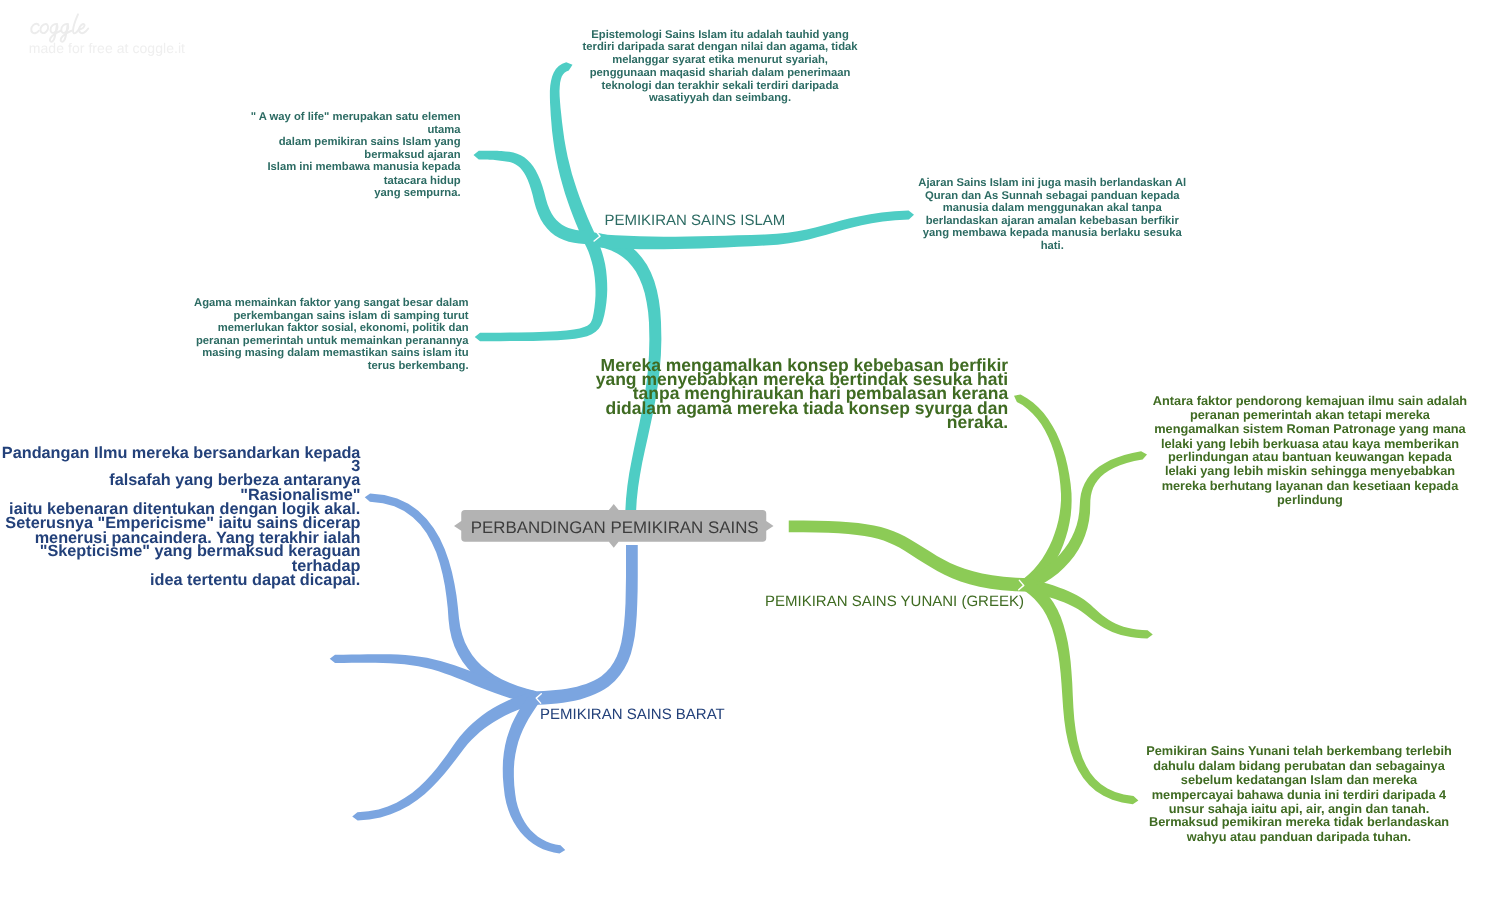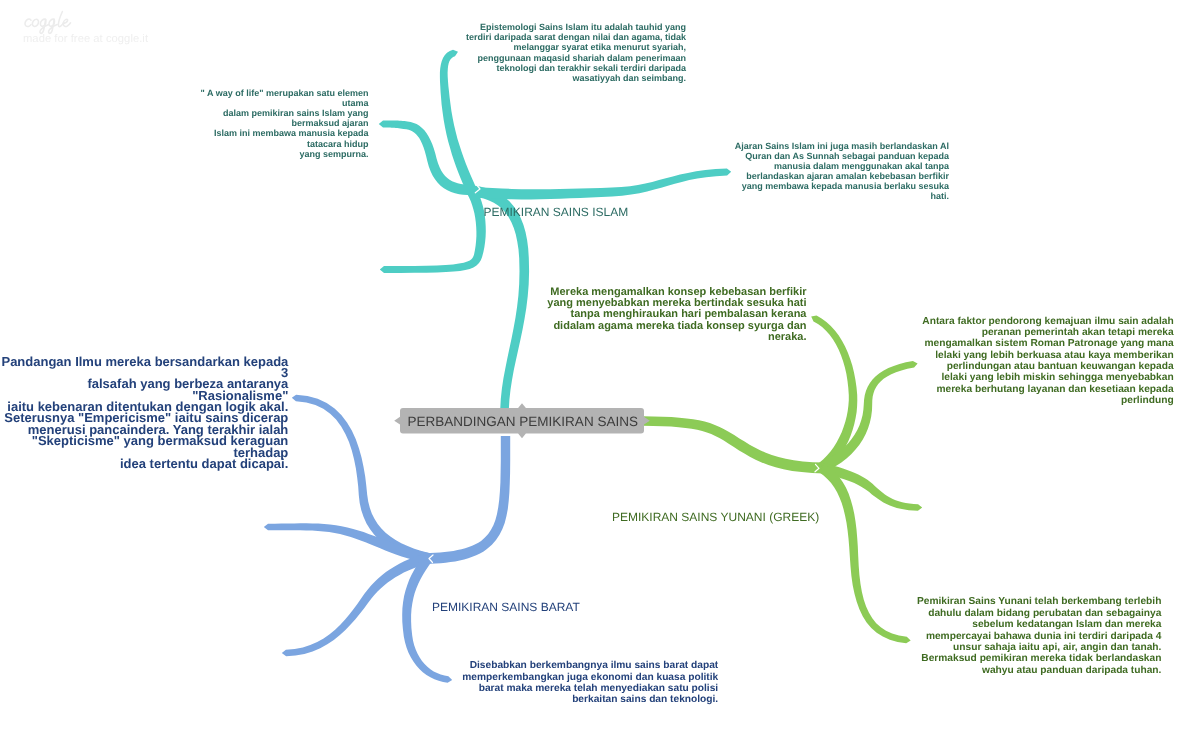--- a/index.html
+++ b/index.html
@@ -10,33 +10,33 @@
   #board{position:absolute;inset:0;width:1200px;height:739px;}
   svg#links{position:absolute;left:0;top:0;width:1200px;height:739px;overflow:visible;}
 
   
   #watermark{position:absolute;left:0;top:0;width:260px;height:60px;}
   #wm-logo{position:absolute;left:22px;top:8px;width:60px;height:28px;overflow:visible;}
   #wm-tag{position:absolute;left:23px;top:33px;font-size:11.2px;color:#efefef;
           letter-spacing:0.05px;line-height:12px;white-space:nowrap;}
 
   
-  #root-node{position:absolute;left:400px;top:408px;width:244px;height:25px;text-decoration:underline;}
+  #root-node{position:absolute;left:369px;top:408px;width:244px;height:25px;text-decoration:underline;}
   #root-label{position:absolute;left:7.6px;top:6.5px;font-size:13.5px;color:#3c3c3c;
               white-space:nowrap;line-height:13.5px;}
   svg#root-shape{position:absolute;left:-10px;top:-8px;width:264px;height:42px;overflow:visible;}
 
   
-  .blabel{position:absolute;font-size:12px;white-space:nowrap;line-height:1;margin-top:36px;}
+  .blabel{position:absolute;font-size:12px;white-space:nowrap;line-height:1;}
 
   
   .leaf{position:absolute;font-size:9px;font-weight:bold;line-height:10.35px;
         white-space:pre-line;}
   .leaf.r{text-align:right;}
-  .leaf.l{text-align:right;}
+  .leaf.l{text-align:center;}
 </style>
 </head>
 <body>
 
 <div id="board">
 <svg id="links" viewBox="0 0 1200 739" xmlns="http://www.w3.org/2000/svg">
   <path d="M471.5 196.4L477.9 197.2L483.7 198.6L489.0 200.4L493.8 202.7L498.1 205.5L502.0 208.8L505.5 212.7L508.7 217.2L511.4 222.3L513.8 228.1L515.8 234.6L517.3 241.7L518.5 249.6L519.2 258.2L519.5 271.3L519.2 283.7L518.4 295.5L517.1 306.7L515.5 317.6L513.6 328.1L511.6 338.3L509.4 348.4L507.3 358.4L505.3 368.4L503.4 378.4L501.9 388.6L500.8 399.1L500.2 409.9L508.8 410.1L509.4 399.8L510.5 389.8L512.0 379.9L513.8 370.0L515.9 360.2L518.1 350.3L520.3 340.2L522.5 329.8L524.5 319.1L526.3 308.0L527.7 296.4L528.7 284.2L529.1 271.3L528.8 257.8L528.2 248.6L527.1 240.1L525.5 232.1L523.4 224.8L520.7 218.0L517.5 211.8L513.7 206.3L509.4 201.3L504.5 197.0L499.0 193.4L493.1 190.5L486.7 188.2L479.8 186.6L472.5 185.6Z" fill="#4ECDC4"></path>
   <path d="M476.7 188.7L474.6 184.2L472.4 179.3L470.2 174.3L468.0 169.0L465.8 163.4L463.6 157.6L461.5 151.6L459.5 145.3L457.5 138.9L455.8 132.2L454.1 125.3L452.7 118.3L451.4 111.0L450.4 103.6L449.6 97.3L449.0 91.6L448.4 86.2L448.0 81.2L447.7 76.7L447.6 72.7L447.8 69.1L448.1 66.0L448.7 63.3L449.4 61.2L450.4 59.5L451.6 58.2L453.1 57.1L455.0 56.3L458.0 51.8L453.0 49.7L449.8 51.0L447.0 52.8L444.7 55.2L443.0 58.0L441.7 61.2L440.8 64.7L440.2 68.4L439.9 72.5L439.9 76.9L440.0 81.7L440.3 86.8L440.6 92.3L441.1 98.2L441.6 104.4L442.6 112.3L443.7 119.9L445.0 127.2L446.5 134.4L448.2 141.4L450.1 148.1L452.0 154.7L454.1 160.9L456.2 167.0L458.4 172.8L460.6 178.3L462.8 183.6L465.1 188.6L467.3 193.3Z" fill="#4ECDC4"></path>
   <path d="M472.0 184.8L468.1 184.7L464.4 184.4L460.9 183.9L457.7 183.2L454.8 182.3L452.1 181.2L449.6 179.7L447.3 178.0L445.1 176.0L443.1 173.6L441.3 170.7L439.6 167.3L438.0 163.3L436.7 158.9L435.3 153.5L433.8 148.5L432.2 144.0L430.4 140.0L428.6 136.4L426.6 133.2L424.4 130.3L422.0 127.9L419.4 125.8L416.6 124.1L413.7 122.9L410.7 122.0L407.5 121.4L404.5 121.1L402.7 120.9L401.1 120.8L399.4 120.7L397.8 120.6L396.3 120.6L394.8 120.5L393.3 120.5L391.8 120.5L390.3 120.5L388.9 120.5L387.4 120.5L386.0 120.5L384.5 120.5L383.0 120.5L378.8 124.0L383.0 127.5L384.5 127.5L385.9 127.5L387.4 127.5L388.8 127.6L390.2 127.6L391.6 127.7L393.0 127.8L394.4 127.8L395.8 128.0L397.3 128.1L398.8 128.3L400.3 128.5L401.9 128.7L403.5 128.9L406.3 129.3L408.6 129.8L410.7 130.6L412.6 131.5L414.4 132.7L416.1 134.2L417.6 135.9L419.2 138.1L420.7 140.7L422.1 143.7L423.5 147.3L424.8 151.3L426.1 155.9L427.3 161.1L428.8 166.4L430.6 171.2L432.6 175.5L435.0 179.3L437.7 182.8L440.6 185.7L443.9 188.3L447.4 190.3L451.1 192.0L455.0 193.3L459.1 194.2L463.2 194.8L467.6 195.1L472.0 195.2Z" fill="#4ECDC4"></path>
   <path d="M471.6 197.2L481.8 198.0L491.9 198.6L501.8 199.0L511.5 199.3L521.2 199.4L530.9 199.4L540.6 199.2L550.3 199.0L560.1 198.7L570.1 198.3L580.2 197.9L590.6 197.4L601.2 196.9L612.2 196.4L622.1 195.7L631.2 194.6L639.4 193.2L647.1 191.5L654.3 189.6L661.2 187.7L667.9 185.7L674.8 183.7L681.8 181.9L689.3 180.1L697.4 178.5L706.3 177.2L716.1 176.2L727.1 175.6L731.2 171.8L726.9 168.4L715.6 169.0L705.4 170.0L696.2 171.3L687.8 172.9L680.0 174.6L672.8 176.4L665.8 178.3L659.0 180.1L652.2 181.9L645.3 183.5L637.9 185.0L630.0 186.2L621.4 187.0L611.8 187.6L600.9 187.9L590.2 188.2L579.9 188.5L569.7 188.8L559.8 189.0L550.1 189.2L540.4 189.3L530.9 189.3L521.3 189.2L511.8 188.9L502.1 188.6L492.4 188.1L482.5 187.5L472.4 186.8Z" fill="#4ECDC4"></path>
@@ -92,21 +92,27 @@
 bermaksud ajaran
 Islam ini membawa manusia kepada
 tatacara hidup
 yang sempurna.</div>
 <div class="leaf l" style="left:734.7px;top:140.6px;font-size:9px;line-height:10.04px;color:#2C6B63">Ajaran Sains Islam ini juga masih berlandaskan Al
 Quran dan As Sunnah sebagai panduan kepada
 manusia dalam menggunakan akal tanpa
 berlandaskan ajaran amalan kebebasan berfikir
 yang membawa kepada manusia berlaku sesuka
 hati.</div>
-<div class="leaf r" style="right:393.5px;top:286.6px;font-size:11px;line-height:11.37px;color:#3F6B22">Mereka mengamalkan konsep kebebasan berfikir
+<div class="leaf r" style="right:825.2px;top:237.2px;font-size:9px;line-height:10.04px;color:#2C6B63">Agama memainkan faktor yang sangat besar dalam
+perkembangan sains islam di samping turut
+memerlukan faktor sosial, ekonomi, politik dan
+peranan pemerintah untuk memainkan peranannya
+masing masing dalam memastikan sains islam itu
+terus berkembang.</div>
+<div class="leaf r" style="right:393.5px;top:286.6px;font-size:14px;line-height:11.37px;color:#3F6B22">Mereka mengamalkan konsep kebebasan berfikir
 yang menyebabkan mereka bertindak sesuka hati
 tanpa menghiraukan hari pembalasan kerana
 didalam agama mereka tiada konsep syurga dan
 neraka.</div>
 <div class="leaf l" style="left:922.3px;top:315.6px;font-size:10.2px;line-height:11.37px;color:#3F6B22">Antara faktor pendorong kemajuan ilmu sain adalah
 peranan pemerintah akan tetapi mereka
 mengamalkan sistem Roman Patronage yang mana
 lelaki yang lebih berkuasa atau kaya memberikan
 perlindungan atau bantuan keuwangan kepada
 lelaki yang lebih miskin sehingga menyebabkan
@@ -119,17 +125,13 @@
 unsur sahaja iaitu api, air, angin dan tanah.
 Bermaksud pemikiran mereka tidak berlandaskan
 wahyu atau panduan daripada tuhan.</div>
 <div class="leaf r" style="right:911.7px;top:355.5px;font-size:13px;line-height:11.37px;color:#23417A">Pandangan Ilmu mereka bersandarkan kepada 3
 falsafah yang berbeza antaranya "Rasionalisme"
 iaitu kebenaran ditentukan dengan logik akal.
 Seterusnya "Empericisme" iaitu sains dicerap
 menerusi pancaindera. Yang terakhir ialah
 "Skepticisme" yang bermaksud keraguan terhadap
 idea tertentu dapat dicapai.</div>
-<div class="leaf l" style="left:462.3px;top:660.3px;font-size:10.2px;line-height:11.37px;color:#23417A">Disebabkan berkembangnya ilmu sains barat dapat
-memperkembangkan juga ekonomi dan kuasa politik
-barat maka mereka telah menyediakan satu polisi
-berkaitan sains dan teknologi.</div>
 </div>
 
 </body></html>

